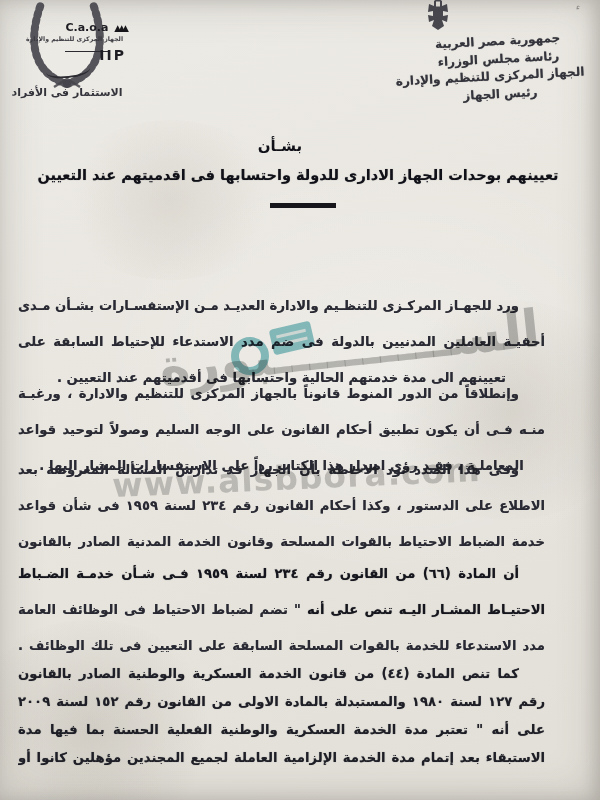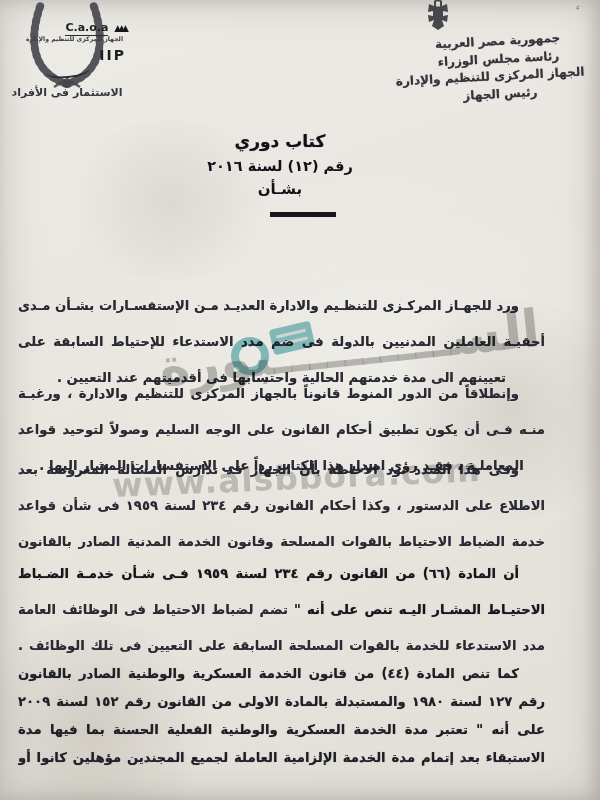--- a/index.html
+++ b/index.html
@@ -19,21 +19,21 @@
   .blob{position:absolute;border-radius:50%;pointer-events:none;mix-blend-mode:multiply;}
   .b1{left:380px;top:300px;width:260px;height:220px;background:radial-gradient(circle,rgba(196,192,184,.35),rgba(196,192,184,0) 70%);}
   .b2{left:-40px;top:620px;width:260px;height:220px;background:radial-gradient(circle,rgba(190,186,178,.35),rgba(190,186,178,0) 70%);}
   .b3{left:60px;top:120px;width:220px;height:160px;background:radial-gradient(circle,rgba(200,196,188,.28),rgba(200,196,188,0) 70%);}
 
   
   .logo-left{position:absolute;top:0;left:8px;width:118px;height:104px;color:#2e2e35;}
   .wreath{position:absolute;top:0;left:6px;}
   .pyr-row{position:absolute;top:21px;left:0;width:118px;font-weight:800;font-size:11px;color:#1d1d23;}
   .pyr{font-size:9px;letter-spacing:-3px;margin-left:2px;color:#15151a;}
-  .caoa{border-bottom:1.5px solid #2a2a30;padding-bottom:1px;text-align:right;}
+  .caoa{border-bottom:1.5px solid #2a2a30;padding-bottom:17px;text-align:right;}
   .org-tiny{position:absolute;top:35px;left:0;width:118px;font-size:6.5px;font-weight:700;color:#3a3a41;transform:scale(.95);}
   .iip{position:absolute;top:47px;left:0;width:118px;font-size:14px;font-weight:800;letter-spacing:2px;color:#1c1c22;}
   .swoosh{position:absolute;top:63px;left:38px;width:44px;height:13px;
     border-bottom:2.5px solid #2b2b31;border-radius:50%;transform:rotate(-6deg);}
   .motto{position:absolute;top:86px;left:0;width:118px;text-align:center;
     font-size:11px;font-weight:700;color:#33333b;}
 
   
   .eagle{position:absolute;left:421px;top:-2px;}
   .letterhead-right{
@@ -130,24 +130,23 @@
   <div class="letterhead-right">
     <div class="lh-line">جمهورية مصر العربية</div>
     <div class="lh-line">رئاسة مجلس الوزراء</div>
     <div class="lh-line">الجهاز المركزى للتنظيم والإدارة</div>
     <div class="lh-line">رئيس الجهاز</div>
   </div>
   <span class="corner-mark">ء</span>
 
   <div class="title-block">
     <div class="title-head">
-      <div class="doc-type">كتاب دوري</div>
-      <div class="doc-number">رقم (١٢) لسنة ٢٠١٦</div>
       <div class="regarding">بشـأن</div>
     </div>
+    <div class="subject">تعيينهم بوحدات الجهاز الادارى للدولة واحتسابها فى اقدميتهم عند التعيين</div>
     <div class="title-divider"></div>
   </div>
 
   <div class="doc-body">
     <p class="para p1">ورد للجهـاز المركـزى للتنظـيم والادارة العديـد مـن الإستفسـارات بشـأن مـدى أحقيـة العاملين المدنيين بالدولة فى ضم مدد الاستدعاء للإحتياط السابقة على تعيينهم الى مدة خدمتهم الحالية واحتسابها فى أقدميتهم عند التعيين .</p>
     <p class="para p2">وإنطلاقاً من الدور المنوط قانوناً بالجهاز المركزى للتنظيم والادارة ، ورغبـة منـه فـى أن يكون تطبيق أحكام القانون على الوجه السليم وصولاً لتوحيد قواعد المعاملـة ، فقـد رؤى اصدار هذا الكتاب رداً على الاستفسارات المشار اليها .</p>
     <p class="para p3">وفى هذا الصدد نود الاحاطة بأن الجهاز قد تدارس المسألة المعروضة بعد الاطلاع على الدستور ، وكذا أحكام القانون رقم ٢٣٤ لسنة ١٩٥٩ فى شأن قواعد خدمة الضباط الاحتياط بالقوات المسلحة وقانون الخدمة المدنية الصادر بالقانون رقم ٨١ لسنة ٢٠١٦ وقانون الخدمة العسكرية والوطنية الصادر بالقانون رقم ١٢٧ لسنة ١٩٨٠ وتعديلاته فتبين له ؛</p>
     <p class="para p4"><span class="lead">أن المادة (٦٦) من القانون رقم ٢٣٤ لسنة ١٩٥٩ فـى شـأن خدمـة الضـباط الاحتيـاط المشـار اليـه تنص على أنه</span><span> " تضم لضباط الاحتياط فى الوظائف العامة مدد الاستدعاء للخدمة بالقوات المسلحة السابقة على التعيين فى تلك الوظائف . وتدخل هذه المدد فى الاعتبار سواء عند تحديد أقدميتهم أو تقدير راتبهم ...... " .</span></p>
     <p class="para p5">كما تنص المادة (٤٤) من قانون الخدمة العسكرية والوطنية الصادر بالقانون رقم ١٢٧ لسنة ١٩٨٠ والمستبدلة بالمادة الاولى من القانون رقم ١٥٢ لسنة ٢٠٠٩ على أنه " تعتبر مدة الخدمة العسكرية والوطنية الفعلية الحسنة بما فيها مدة الاستبقاء بعد إتمام مدة الخدمة الإلزامية العاملة لجميع المجندين مؤهلين كانوا أو غير مؤهلين الذين يتم تعيينهم أثناء مدة تجنيدهم أو بعـد</p>
   </div>

